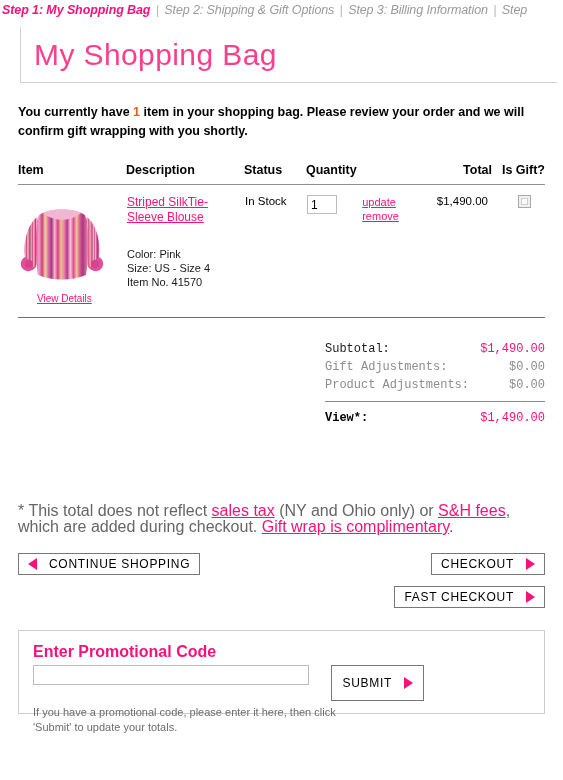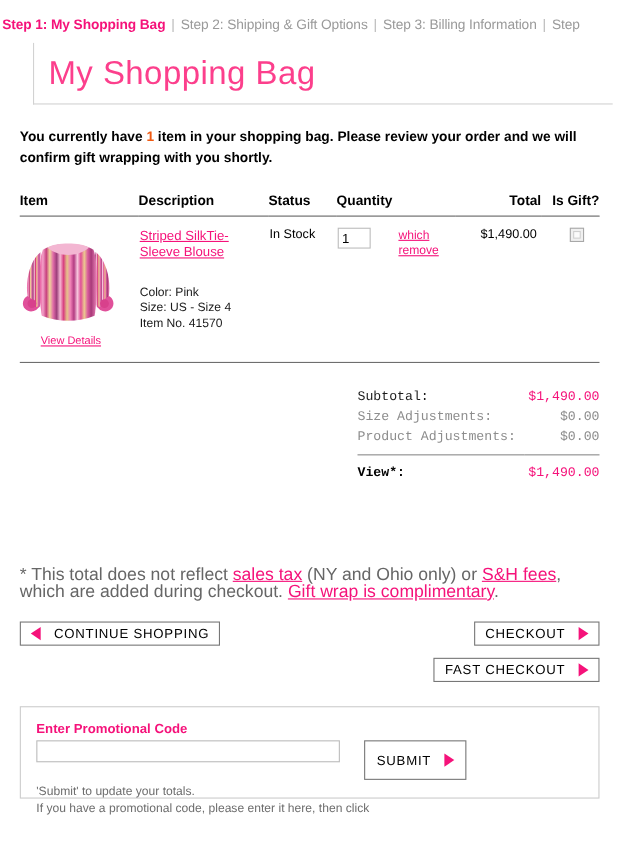--- a/index.html
+++ b/index.html
@@ -11,42 +11,43 @@
     height: 780px;
     background: #ffffff;
     font-family: "Liberation Sans", sans-serif;
     color: #000000;
     overflow: hidden;
     position: relative;
   }
 
   
   .breadcrumb {
-    padding: 14px 0 5px 2px;
+    padding: 2px 0 5px 2px;
     font-size: 12.5px;
     white-space: nowrap;
     overflow: hidden;
     line-height: 16px;
     letter-spacing: -0.1px;
+    font-style: italic;
   }
   .crumb-active {
     color: #f5127a;
     font-weight: bold;
   }
   .crumb {
     color: #9a9a9a;
   }
   .crumb-sep {
     color: #b8b8b8;
     padding: 0 2px;
   }
 
   
   .title-box {
-    margin: 4px 6px 0 30px;
+    margin: 4px 6px 0 20px;
     border-left: 1px solid #d2d2d2;
     border-bottom: 1px solid #d2d2d2;
     height: 56px;
     box-sizing: border-box;
   }
   .page-title {
     font-size: 30px;
     color: #fc3f8c;
     font-weight: normal;
     padding: 10px 0 0 13px;
@@ -266,21 +267,21 @@
   .promo {
     margin: 20px 18px 0 18px;
     width: 527px;
     border: 1px solid #cccccc;
     box-sizing: border-box;
     padding: 12px 14px 12px 14px;
     height: 84px;
   }
   .promo-label {
     color: #f5127a;
-    font-size: 12px;
+    font-size: 16px;
     font-weight: bold;
     margin-bottom: 4px;
   }
   .promo-input {
     width: 276px;
     height: 20px;
     border: 1px solid #bcbcbc;
     box-sizing: border-box;
     font-size: 12px;
     font-family: "Liberation Sans", sans-serif;
@@ -384,21 +385,21 @@
           <div>Size: US - Size 4</div>
           <div>Item No. 41570</div>
         </div>
       </td>
 
       <td class="status-cell">In Stock</td>
 
       <td class="qty-cell">
         <input class="qty-input" type="text" value="1" style="">
         <span class="qty-actions">
-          <a>which</a>
+          <a>update</a>
           <a>remove</a>
         </span>
       </td>
 
       <td class="total-cell">$1,490.00</td>
 
       <td class="gift-cell">
         <span class="gift-box"><span></span></span>
       </td>
     </tr>
@@ -407,21 +408,21 @@
 
 <div class="rule"></div>
 
 <table class="totals">
   <tbody>
       <tr class="primary">
     <td>Subtotal:</td>
     <td class="val">$1,490.00</td>
   </tr>
   <tr>
-    <td>Size Adjustments:</td>
+    <td>Gift Adjustments:</td>
     <td class="val">$0.00</td>
   </tr>
   <tr>
     <td>Product Adjustments:</td>
     <td class="val">$0.00</td>
   </tr>
   <tr class="spacer">
         <td></td>
         <td></td>
       </tr>
@@ -454,16 +455,16 @@
 </div>
 
 <div class="promo">
   <div class="promo-label">Enter Promotional Code</div>
   <input class="promo-input" type="text" placeholder="" style="">
   <button class="btn promo-submit">
     <span>SUBMIT</span>
     <span class="tri-r"></span>
   </button>
   <div class="promo-help">
+    <div>If you have a promotional code, please enter it here, then click</div>
     <div>'Submit' to update your totals.</div>
-    <div>If you have a promotional code, please enter it here, then click</div>
   </div>
 </div>
 
 </body></html>

